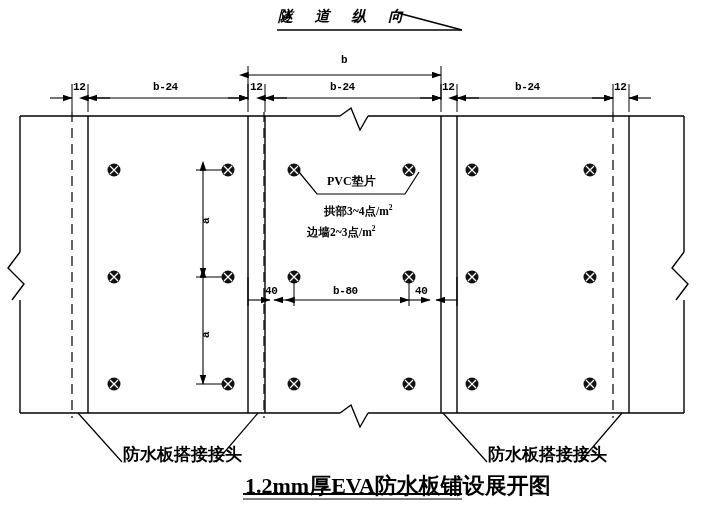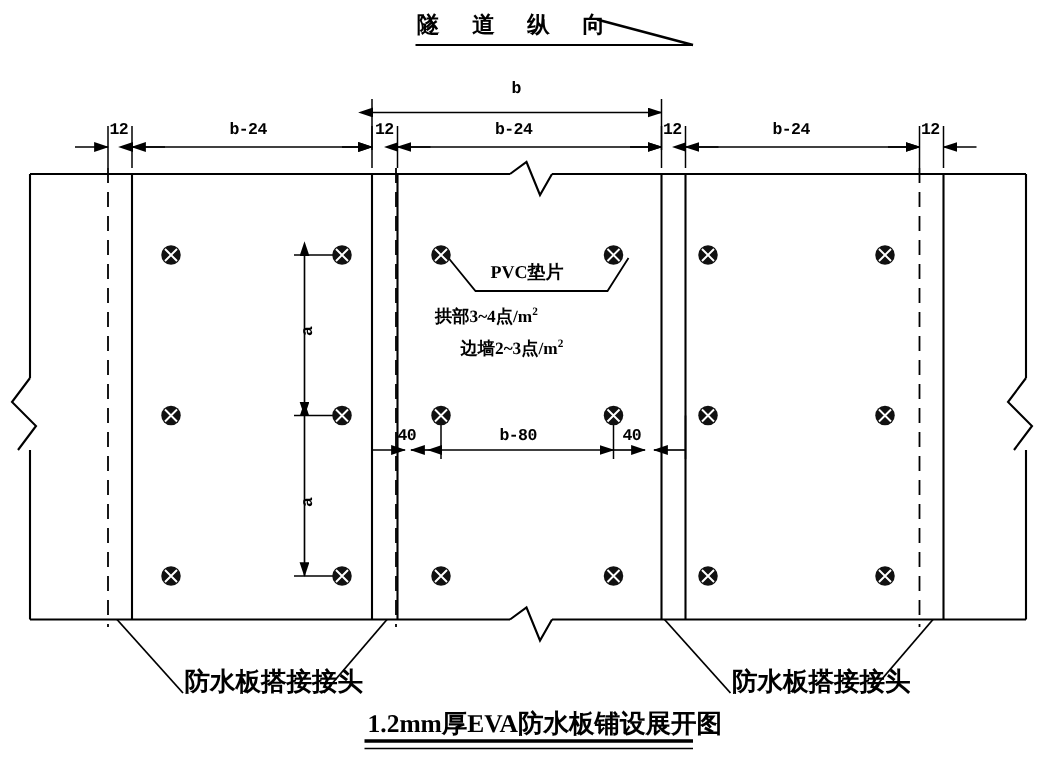--- a/index.html
+++ b/index.html
@@ -39,21 +39,21 @@
   .cn {
     font-family: Liberation Serif, serif;
     font-weight: bold;
   }
   .title-top {
     font-size: 15px;
     letter-spacing: 9px;
     font-weight: bold;
   }
   .title-bottom {
-    font-size: 17px;
+    font-size: 22px;
     font-weight: bold;
     letter-spacing: 0px;
   }
   .note-main {
     font-size: 12px;
     font-weight: bold;
   }
   .note-sub {
     font-size: 11.5px;
     font-weight: bold;
@@ -277,41 +277,41 @@
           <path d="M586,380 L594,388 M594,380 L586,388" stroke="#fff" stroke-width="1.3"></path>
         </g>
     </g>
 
     <g>
       <line x1="243" y1="494" x2="462" y2="494" stroke="#000" stroke-width="2.2"></line>
       <line x1="243" y1="499" x2="462" y2="499" stroke="#000" stroke-width="1"></line>
     </g>
   </svg>
 
-  <div class="txt title-top" style="left:278px; top:7px;">隧 道 纵 向</div>
+  <div class="txt title-top" style="left:278px; top:7px;font-style:italic;">隧 道 纵 向</div>
 
   <div class="txt dim-label" style="left:341px; top:54px;">b</div>
 
   <div class="txt dim-label" style="left:73px; top:81px;">12</div>
   <div class="txt dim-label" style="left:153px; top:81px;">b-24</div>
   <div class="txt dim-label" style="left:250px; top:81px;">12</div>
   <div class="txt dim-label" style="left:330px; top:81px;">b-24</div>
   <div class="txt dim-label" style="left:442px; top:81px;">12</div>
   <div class="txt dim-label" style="left:515px; top:81px;">b-24</div>
   <div class="txt dim-label" style="left:614px; top:81px;">12</div>
 
   <div class="txt dim-label" style="left:265px; top:285px;">40</div>
   <div class="txt dim-label" style="left:333px; top:285px;">b-80</div>
   <div class="txt dim-label" style="left:415px; top:285px;">40</div>
 
   <div class="txt vert-label" style="left:200px; top:224px; transform: rotate(-90deg);">a</div>
   <div class="txt vert-label" style="left:200px; top:338px; transform: rotate(-90deg);">a</div>
 
   <div class="txt cn note-main" style="left:327px; top:173px;">PVC垫片</div>
-  <div class="txt cn note-sub" style="left:290px; top:203px;">
+  <div class="txt cn note-sub" style="left:324px; top:203px;">
     <span>拱部3~4点/m</span><span class="sup">2</span>
   </div>
   <div class="txt cn note-sub" style="left:307px; top:224px;">
     <span>边墙2~3点/m</span><span class="sup">2</span>
   </div>
 
   <div class="txt cn leader-label" style="left:123px; top:443px;">防水板搭接接头</div>
   <div class="txt cn leader-label" style="left:488px; top:443px;">防水板搭接接头</div>
 
   <div class="txt cn title-bottom" style="left:245px; top:471px;">1.2mm厚EVA防水板铺设展开图</div>

